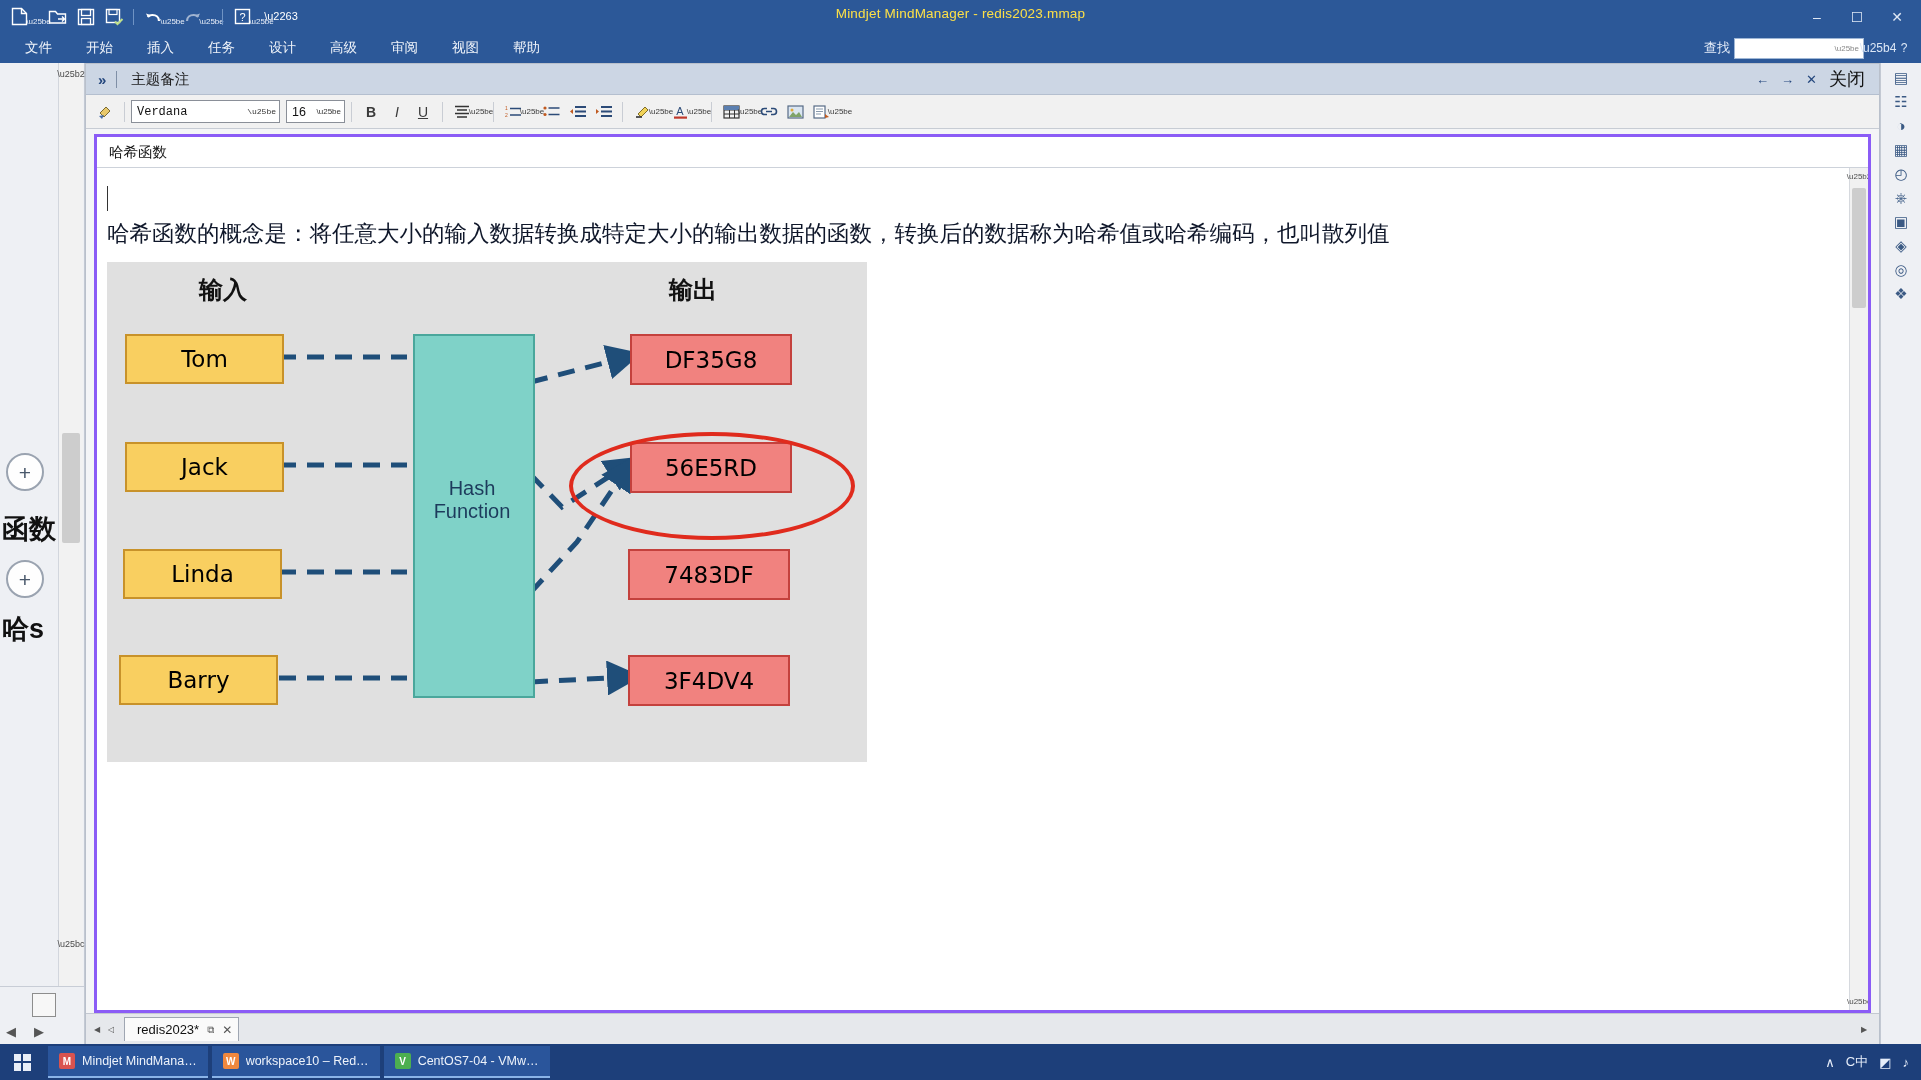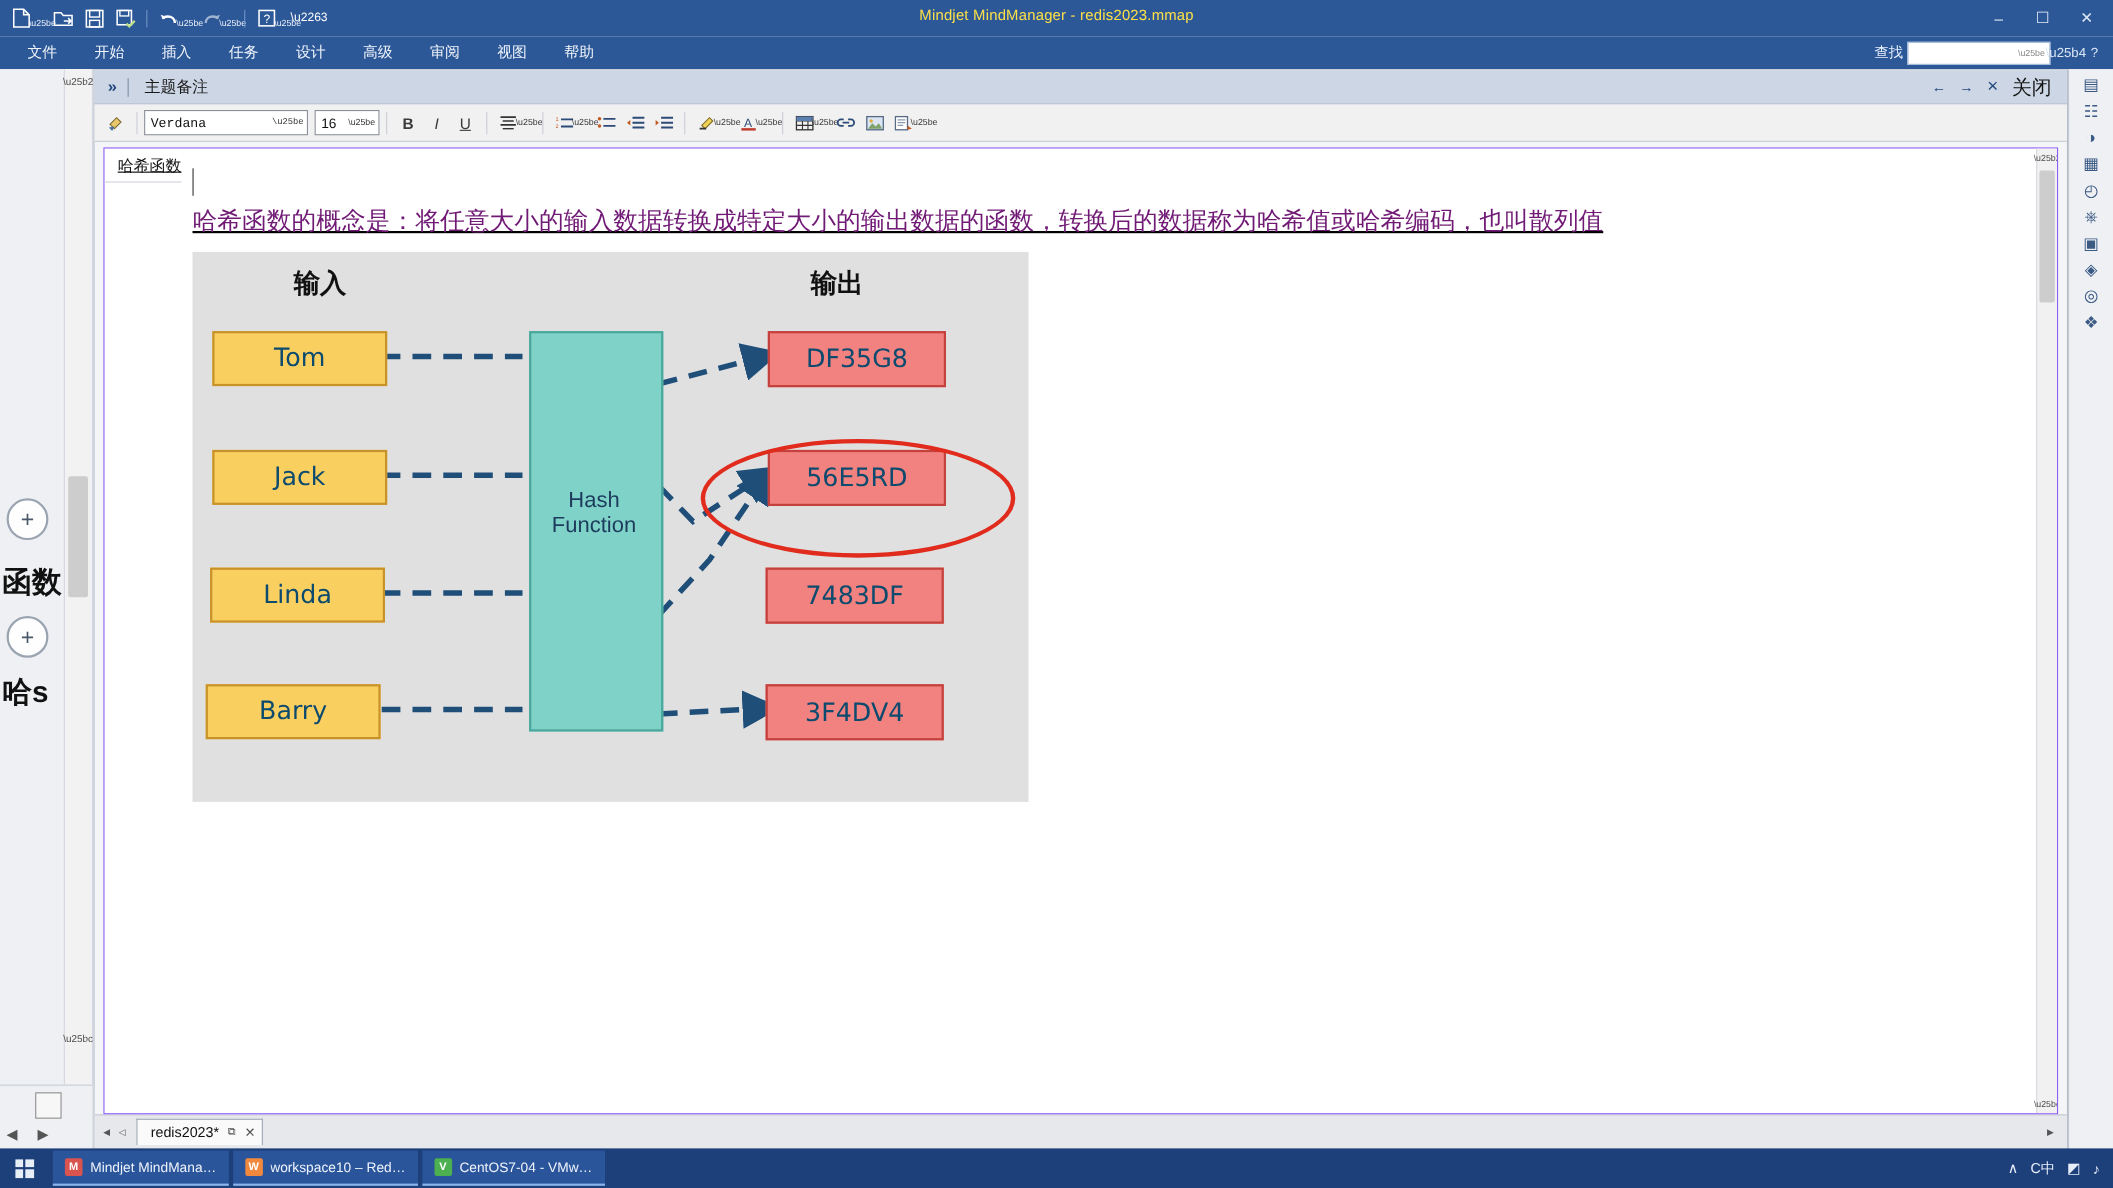--- a/index.html
+++ b/index.html
@@ -74,27 +74,27 @@
   .tool{width:26px;height:25px;display:flex;align-items:center;justify-content:center;
     color:#3a3a3a;font-size:14px;}
   .tsep{width:1px;height:20px;background:#c9cdd4;margin:0 6px;}
   .combo{height:21px;background:#fff;border:1px solid #8a8f98;display:flex;align-items:center;
     font-size:12.5px;color:#111;padding-left:5px;position:relative;}
   .combo .carr{position:absolute;right:3px;top:6px;font-size:8px;color:#333;}
   .combo.font{width:142px;font-family:"Liberation Mono","DejaVu Sans Mono",monospace;font-size:12px;}
   .combo.size{width:52px;}
   .tool b,.tool i,.tool u{font-size:14px;}
 
-  .notes-area{flex:1 1 auto;min-height:0;background:#ffffff;border:1px solid #8b5cf6;
-    margin:5px 8px 0 8px;display:flex;flex-direction:row;position:relative;text-decoration:underline;}
+  .notes-area{flex:1 1 auto;min-height:0;background:#ffffff;border:3px solid #8b5cf6;
+    margin:5px 8px 0 8px;display:flex;flex-direction:column;position:relative;}
   .notes-subject{height:30px;border-bottom:1px solid #cdd2da;display:flex;align-items:center;
     padding-left:12px;font-size:14.5px;color:#111;flex:0 0 auto;}
   .notes-body{flex:1 1 auto;min-height:0;position:relative;overflow:hidden;padding:18px 0 0 0;}
   .caret{position:absolute;left:10px;top:18px;width:1px;height:25px;background:#333;}
-  .para{font-family:"Liberation Serif","DejaVu Serif",serif;font-size:22.5px;color:#701a75;
+  .para{font-family:"Liberation Serif","DejaVu Serif",serif;font-size:22.5px;color:#0f172a;
     padding:34px 12px 0 10px;line-height:1.25;white-space:nowrap;}
 
   
   .nb-scroll{position:absolute;right:0;top:0;bottom:0;width:18px;background:#f1f1f1;border-left:1px solid #d6d9de;}
   .nb-btn{width:18px;height:17px;display:flex;align-items:center;justify-content:center;font-size:8px;color:#4d4d4d;}
   .nb-btn.dn{position:absolute;bottom:0;}
   .nb-thumb{position:absolute;left:2px;top:20px;width:14px;height:120px;background:#cdcdcd;border-radius:2px;}
 
   .hbar{height:17px;background:#f1f1f1;border-top:1px solid #d6d9de;margin:0 8px 0 8px;
     display:flex;align-items:center;justify-content:space-between;flex:0 0 auto;}
@@ -144,21 +144,21 @@
   .tb-ic{width:16px;height:16px;border-radius:2px;display:flex;align-items:center;justify-content:center;
     font-size:10px;color:#fff;font-weight:bold;}
   .tb-lbl{overflow:hidden;white-space:nowrap;text-overflow:ellipsis;}
   .tray{margin-left:auto;display:flex;align-items:center;gap:11px;padding-right:12px;color:#e7eefa;font-size:12px;}
   .tray .tico{font-size:13px;}
 
   
   .diagram{margin:14px 0 0 10px;width:760px;height:500px;background:#e0e0e0;position:relative;}
   .dg-hdr{position:absolute;font-size:24px;font-weight:700;color:#111;}
   .box{position:absolute;display:flex;align-items:center;justify-content:center;
-    font-family:"DejaVu Sans","Liberation Sans",sans-serif;font-size:23px;color:#0c4a6e;}
+    font-family:"DejaVu Sans","Liberation Sans",sans-serif;font-size:23px;color:#000000;}
   .in-box{background:#f9cf60;border:2px solid #c8922a;width:155px;height:46px;}
   .out-box{background:#f1827f;border:2px solid #c4413d;width:158px;height:47px;}
   .hashcol{position:absolute;background:#7fd2c8;border:2px solid #4aa79c;
     left:306px;top:72px;width:118px;height:360px;}
   .hashlbl{position:absolute;left:306px;top:215px;width:118px;text-align:center;
     font-size:20px;color:#1d3b5c;line-height:1.15;}
   .ellipse{position:absolute;left:462px;top:170px;width:278px;height:100px;
     border:4px solid #e02b1d;border-radius:50%;}
 </style>
 </head>

